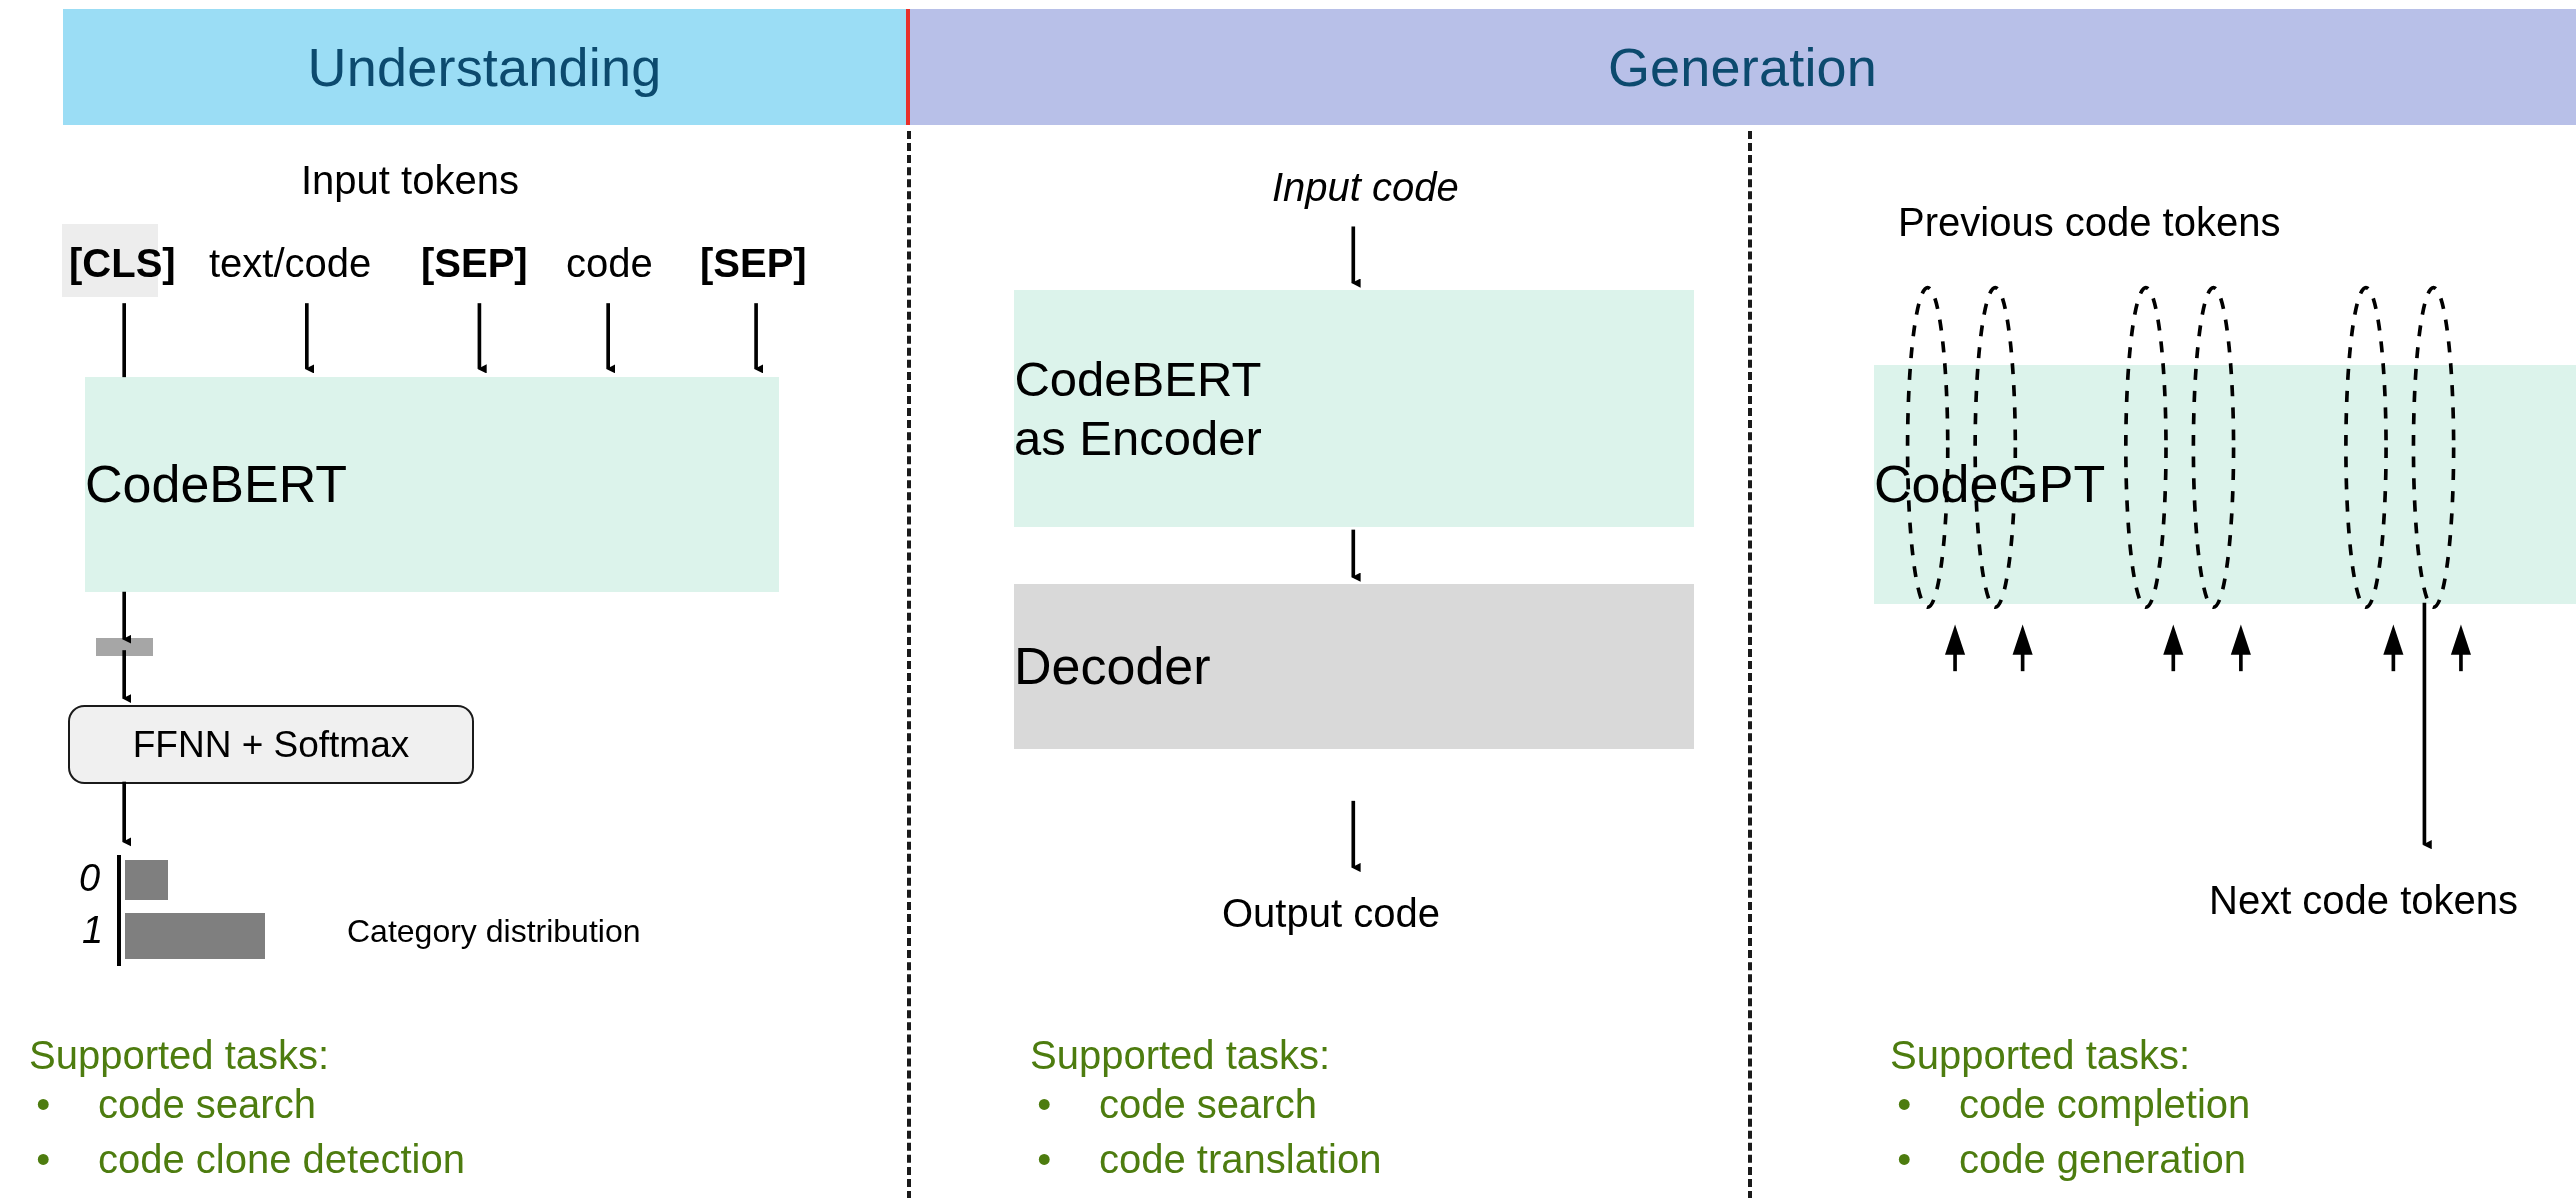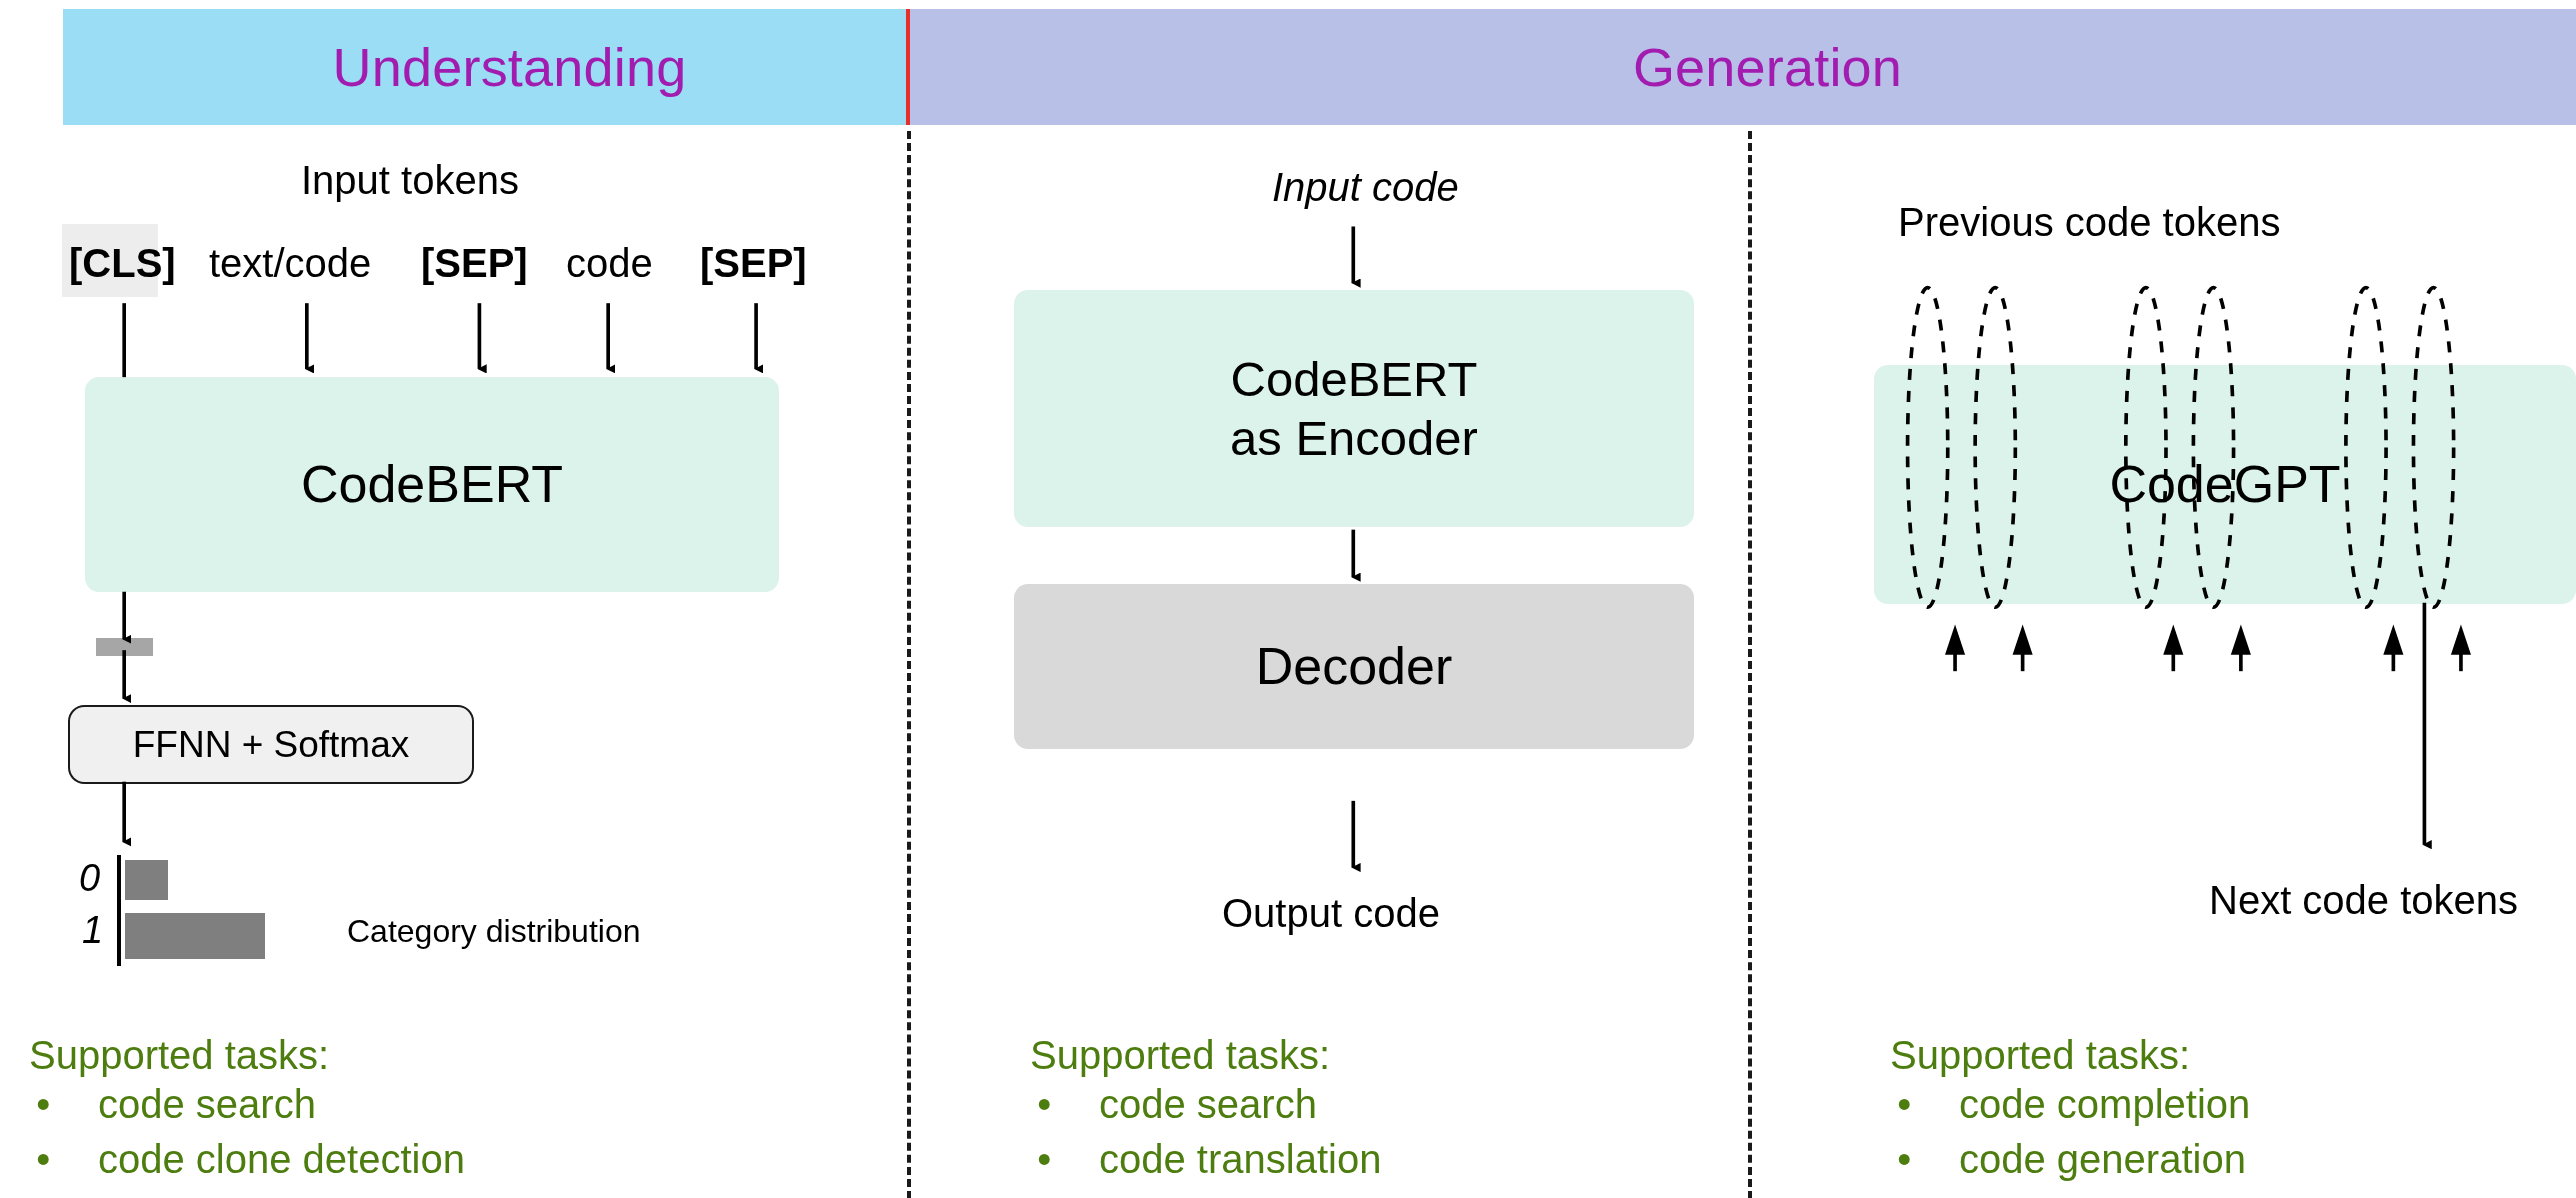--- a/index.html
+++ b/index.html
@@ -17,25 +17,24 @@
   }
 
   
   .band {
     position: absolute;
     top: 9px;
     height: 116px;
     display: flex;
     align-items: center;
     justify-content: center;
-    color: #a21caf;
+    color: #0c4a6e;
     font-size: 54px;
     font-weight: 400;
     letter-spacing: 0.2px;
-    padding-left: 25px;
   }
   #band-understanding {
     left: 63px;
     width: 843px;
     background: #9BDDF5;
   }
   #band-generation {
     left: 909px;
     width: 1667px;
     background: #B8C0E8;
@@ -69,26 +68,25 @@
     white-space: nowrap;
   }
   .txt-bold { font-weight: bold; }
   .txt-italic { font-style: italic; }
 
   
   .box {
     position: absolute;
     display: flex;
     align-items: center;
-    justify-content: center;
+    justify-content: flex-start;
     text-align: center;
     font-size: 52px;
     color: #000000;
     line-height: 1.2;
-    border-radius: 14px;
   }
   .box-mint { background: #DCF3EB; }
   .box-gray { background: #D9D9D9; }
 
   #box-codebert      { left: 85px;  top: 377px;  width: 694px;  height: 215px; }
   #box-encoder       { left: 1014px; top: 290px; width: 680px;  height: 237px; font-size: 49px; }
   #box-decoder       { left: 1014px; top: 584px; width: 680px;  height: 165px; }
   #box-codegpt       { left: 1874px; top: 365px; width: 702px;  height: 239px; }
 
   

